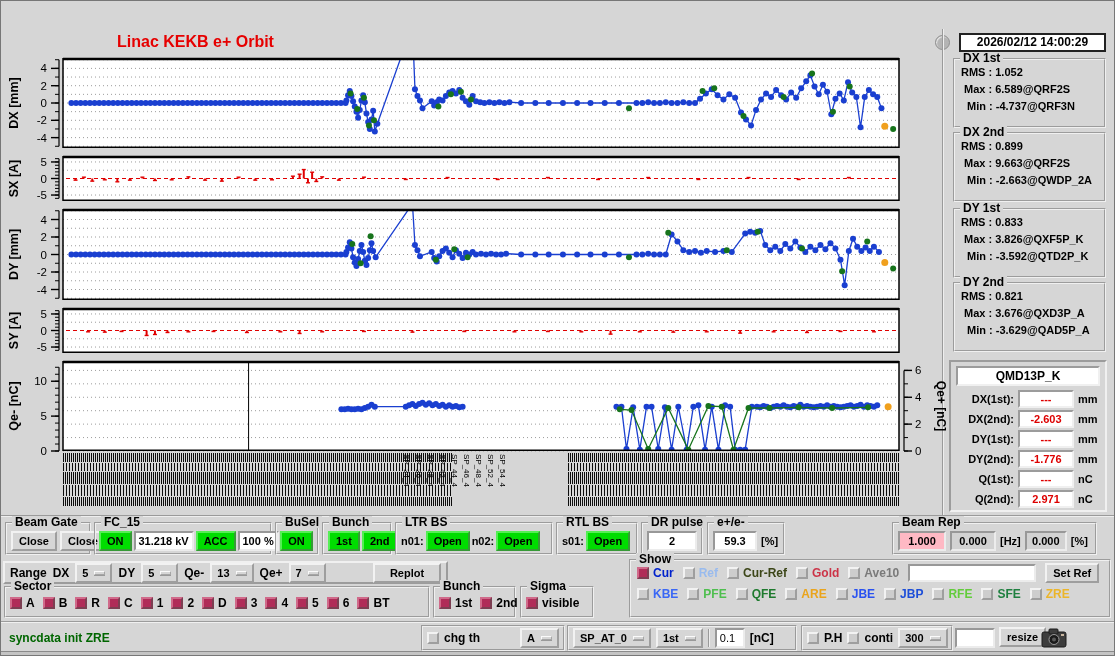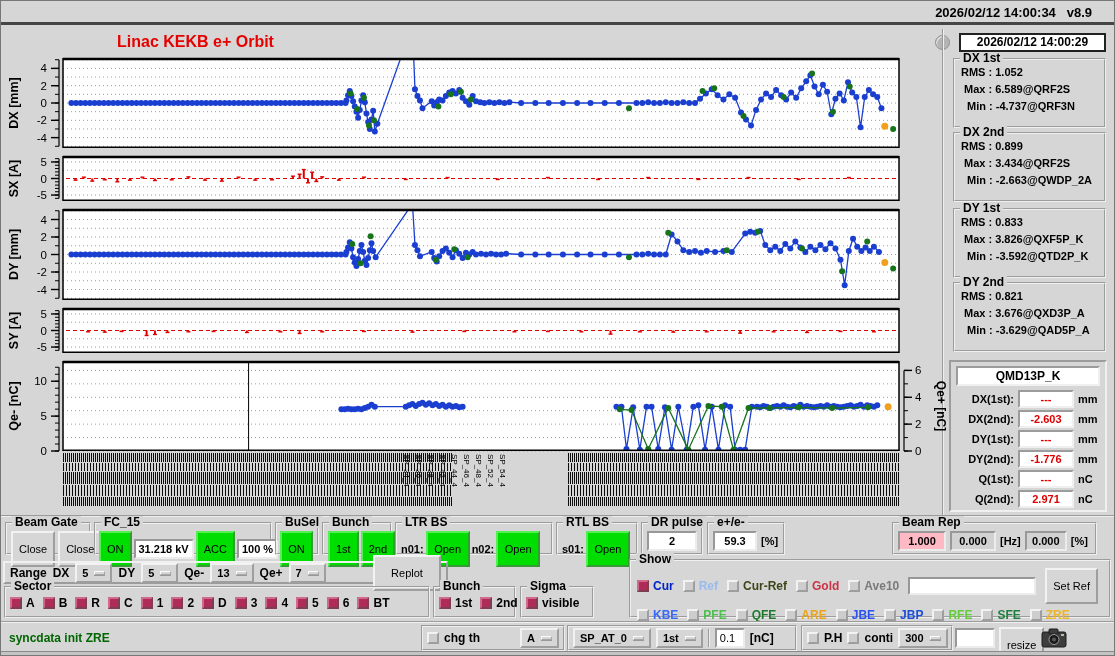--- a/index.html
+++ b/index.html
@@ -12,22 +12,22 @@
 .ind-circle{position:absolute;left:934px;top:34px;width:15px;height:15px;border-radius:50%;
   background:#b4b4b4;border:1px solid #8f8f8f;box-shadow:inset 1px 1px 1px #e8e8e8}
 .ts-box{position:absolute;left:958px;top:32px;width:147px;height:19px;background:#fff;border:2px solid #222;
   font-weight:bold;font-size:12px;text-align:center;line-height:15px;white-space:nowrap}
 .vsep{position:absolute;left:941px;top:28px;height:486px;border-left:2px groove #eee}
 .sep{position:absolute;left:0;width:100%;border-top:2px groove #eee}
 .grp{position:absolute;border:2px groove #f0f0f0}
 .grp-label{position:absolute;top:-8px;left:5px;background:#d6d6d6;padding:0 3px;font-weight:bold;
   font-size:12px;line-height:12px;white-space:nowrap}
 .grp-row{display:flex;align-items:center;gap:3px;padding:7px 4px 3px}
-.btn{display:inline-block;font-size:11px;font-weight:normal;border:2px outset #f2f2f2;background:#d6d6d6;
-  padding:10px 6px;text-align:center;white-space:nowrap;line-height:12px}
+.btn{display:inline-block;font-size:11px;font-weight:bold;border:2px outset #f2f2f2;background:#d6d6d6;
+  padding:2px 6px;text-align:center;white-space:nowrap;line-height:12px}
 .btn.green{background:var(--green);border:2px outset #55ee55}
 .fld{display:inline-block;font-size:11px;font-weight:bold;border:2px inset #ececec;background:#fff;
   padding:2px 3px;text-align:center;white-space:nowrap;line-height:12px}
 .fld.gray{background:#d2d2d2}
 .fld.pink{background:var(--pink)}
 .lbl{font-size:11px;font-weight:bold;white-space:nowrap}
 .lbl12{font-size:12px;font-weight:bold;white-space:nowrap}
 .opt{display:inline-flex;align-items:center;gap:6px;border:2px outset #f2f2f2;background:#d6d6d6;
   padding:2px 5px;font-weight:bold;font-size:11px;line-height:12px;white-space:nowrap}
 .opt .dash{width:11px;height:4px;background:#d6d6d6;border:1px outset #fafafa;box-shadow:0 1px 0 #999}
@@ -59,23 +59,20 @@
 .panel{position:absolute;top:2px;height:26px;border:2px groove #eee;display:flex;align-items:center;
   gap:5px;padding:0 4px}
 .vdiv{width:2px;height:18px;border-left:2px groove #eee}
 .fld.thr{font-weight:normal;text-align:left;width:30px}
 .bottom-edge{position:absolute;bottom:0;left:0;right:0;height:4px;background:#c4c4c4;border-top:1px solid #8a8a8a}
 </style>
 </head>
 <body>
 
 <div id="app">
-  <div class="topbar">
-    <span class="dt"><span>2026/02/12 14:00:34</span>&nbsp;&nbsp;&nbsp;<span>v8.9</span></span>
-  </div>
 
   <div class="main-title">Linac KEKB e+ Orbit</div>
   <div class="ind-circle"></div>
   <div class="ts-box">2026/02/12 14:00:29</div>
   <div class="vsep"></div>
   <div class="sep" style="top:514px"></div>
 
   <div>
       <svg width="945" height="94" style="position: absolute; left: 0px; top: 57px; overflow: visible;">
         <rect x="62" y="0" width="836" height="90" fill="#fff"></rect>
@@ -1116,21 +1113,21 @@
     <div class="grp-row" style="gap:8px;padding-top:8px">
         <span class="ck">
           <span class="cb checked"></span>
           <span>visible</span>
         </span>
       </div>
   </div>
 
   <div class="grp" style="left:628px;top:558px;width:482px;height:59px">
     <span class="grp-label">Show</span>
-    <div class="show-row" style="margin-top:5px">
+    <div class="show-row" style="">
       <span style="display:inline-flex;gap:9px;align-items:center">
           <span class="ck">
             <span class="cb checked"></span>
             <span style="color: rgb(0, 34, 204);">Cur</span>
           </span>
           <span class="ck">
             <span class="cb"></span>
             <span style="color: rgb(153, 187, 238);">Ref</span>
           </span>
           <span class="ck">
@@ -1235,21 +1232,21 @@
   <div class="bottom-edge"></div>
 <div class="grp statgrp" style="left: 952px; top: 57px; width: 153px; height: 70px;">
       <span class="grp-label">DX 1st</span>
       <div class="stat-row" style="padding-left: 6px; padding-top: 6px;">RMS :  1.052</div>
       <div class="stat-row" style="padding-left: 9px;">Max :  6.589@QRF2S</div>
       <div class="stat-row" style="padding-left: 12px;">Min :  -4.737@QRF3N</div>
     </div>
     <div class="grp statgrp" style="left: 952px; top: 131px; width: 153px; height: 70px;">
       <span class="grp-label">DX 2nd</span>
       <div class="stat-row" style="padding-left: 6px; padding-top: 6px;">RMS :  0.899</div>
-      <div class="stat-row" style="padding-left: 9px;">Max :  3.434@QRF2S</div>
+      <div class="stat-row" style="padding-left: 9px;">Max :  9.663@QRF2S</div>
       <div class="stat-row" style="padding-left: 12px;">Min :  -2.663@QWDP_2A</div>
     </div>
     <div class="grp statgrp" style="left: 952px; top: 207px; width: 153px; height: 70px;">
       <span class="grp-label">DY 1st</span>
       <div class="stat-row" style="padding-left: 6px; padding-top: 6px;">RMS :  0.833</div>
       <div class="stat-row" style="padding-left: 9px;">Max :  3.826@QXF5P_K</div>
       <div class="stat-row" style="padding-left: 12px;">Min :  -3.592@QTD2P_K</div>
     </div>
     <div class="grp statgrp" style="left: 952px; top: 281px; width: 153px; height: 70px;">
       <span class="grp-label">DY 2nd</span>

